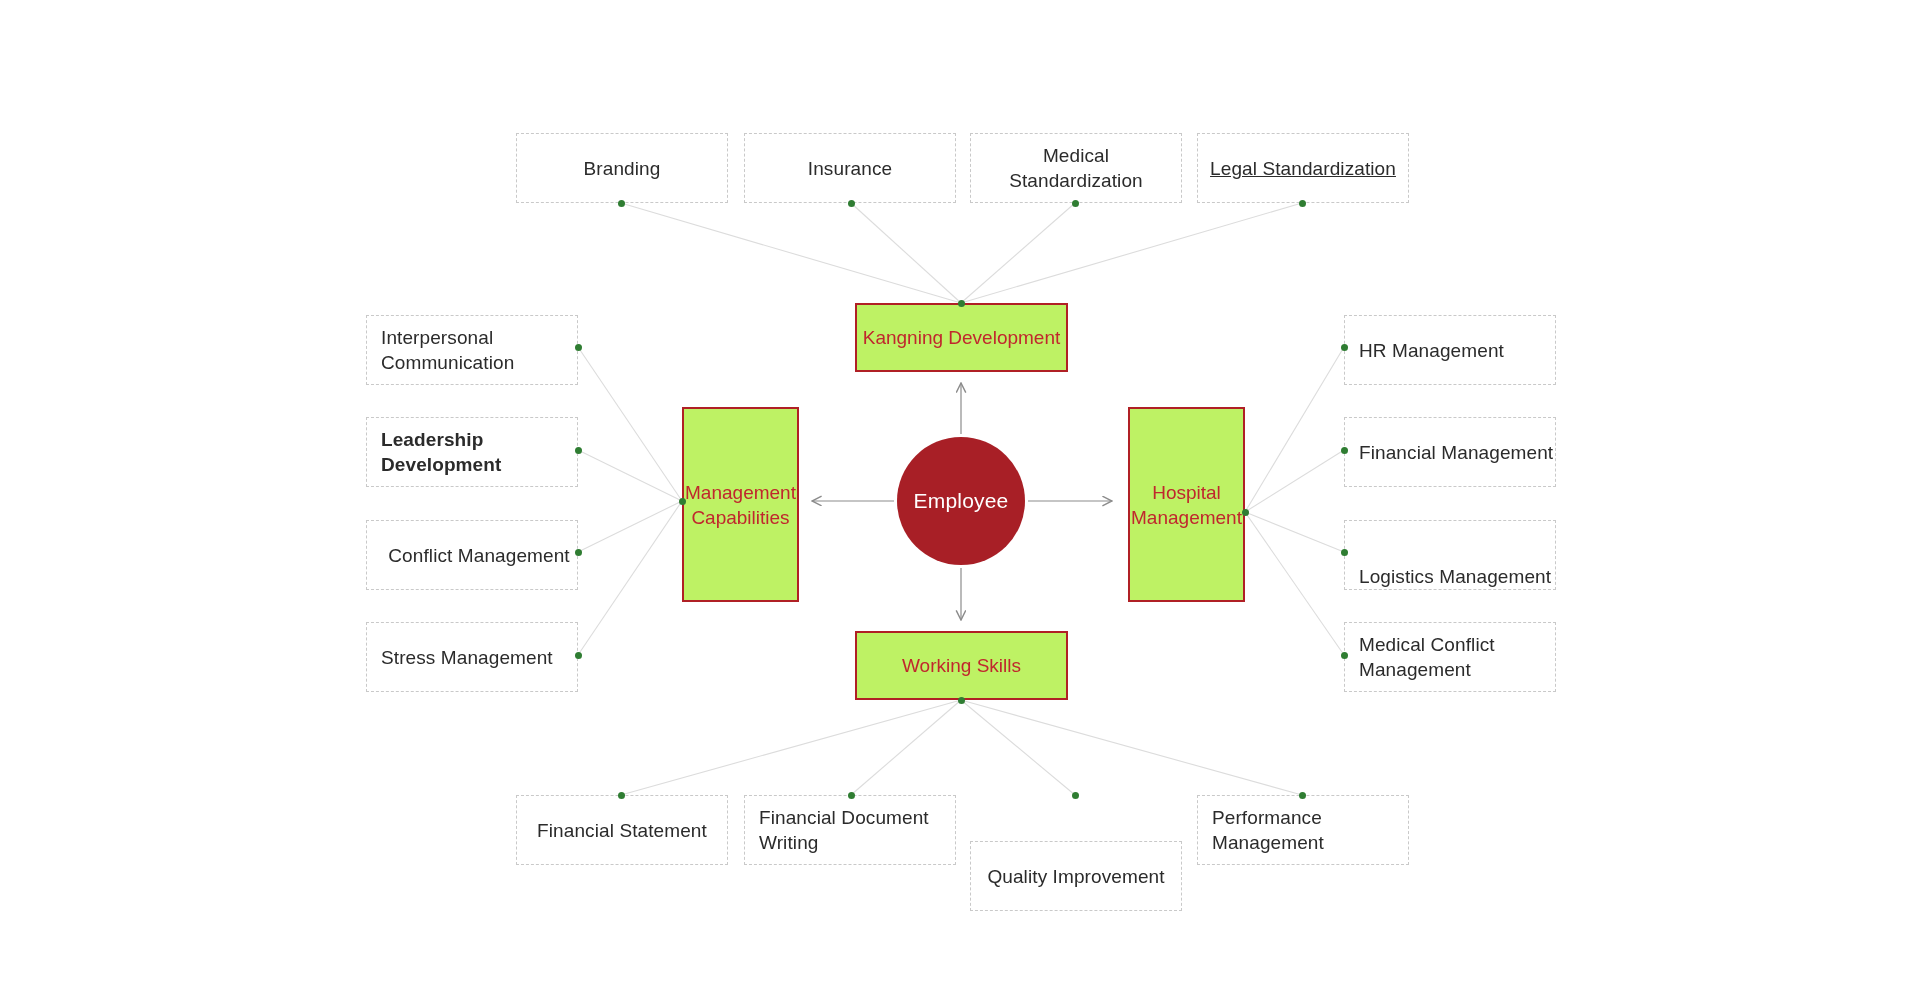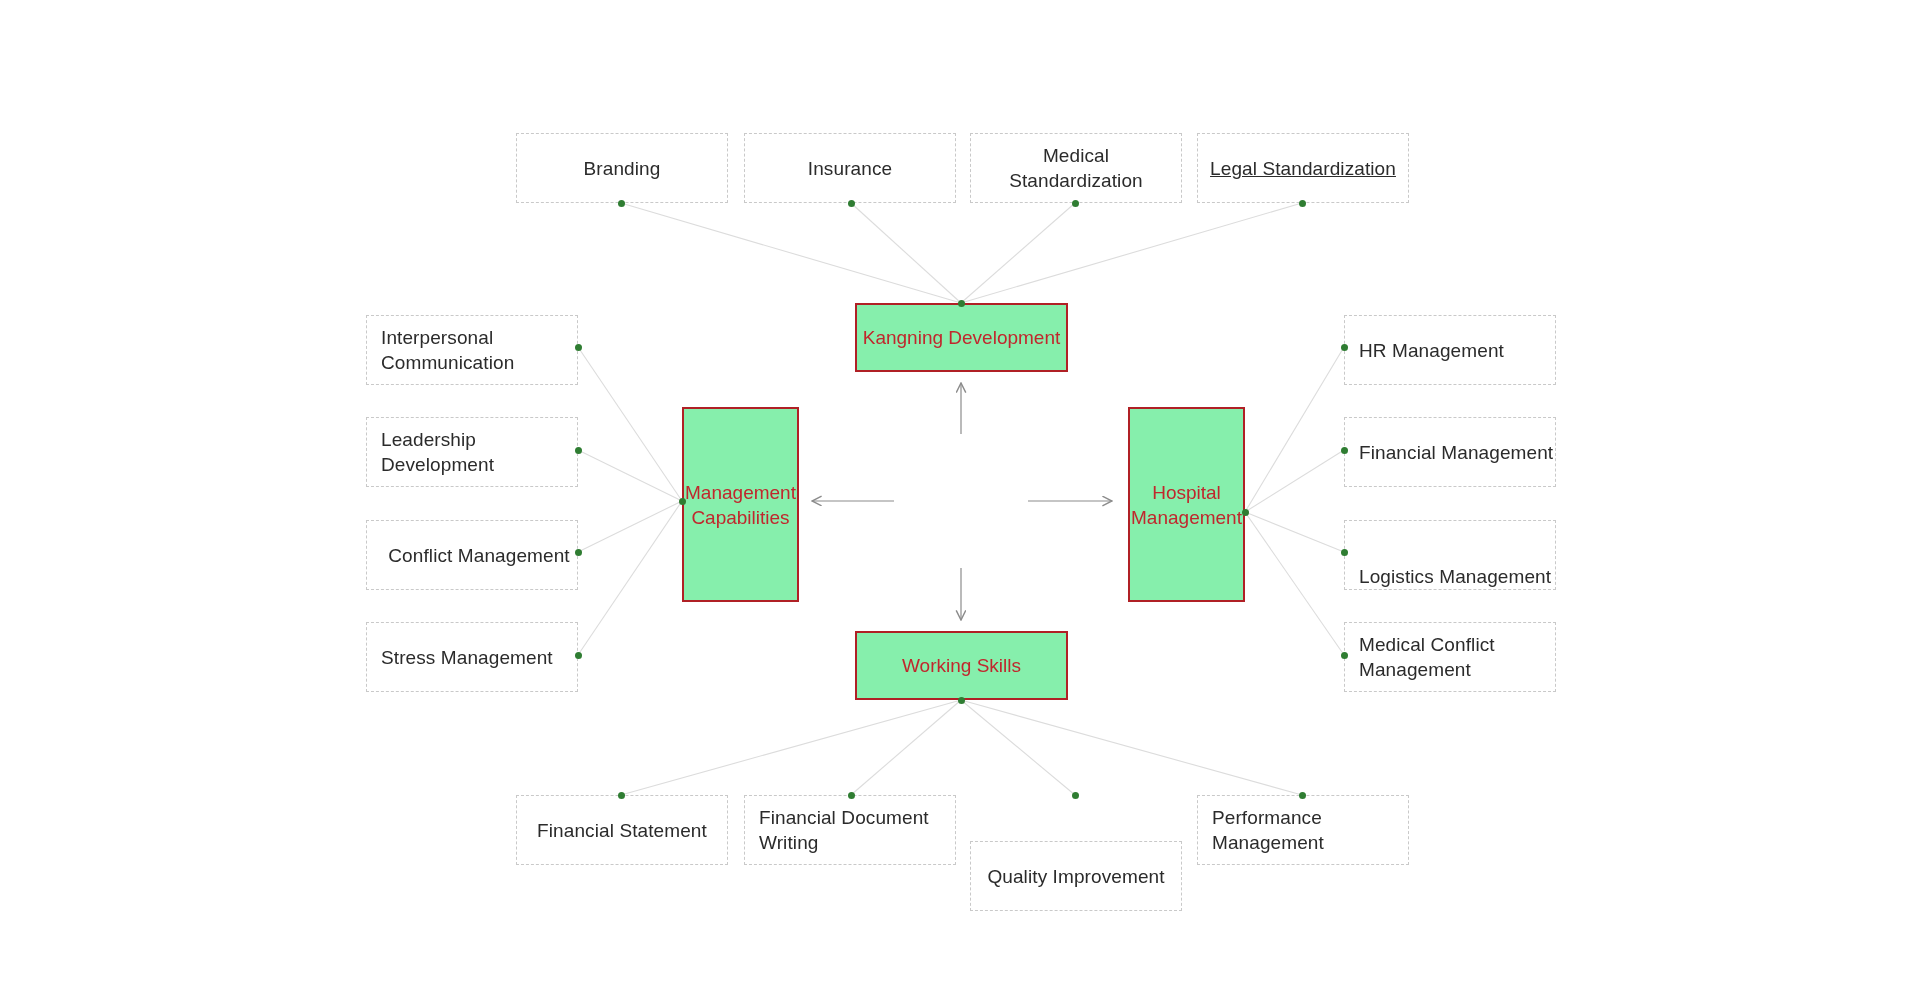--- a/index.html
+++ b/index.html
@@ -44,21 +44,21 @@
     white-space: pre-line;
   }
   .leaf.c-left   { justify-content: center; text-align: center; padding: 0 8px; }
   .leaf.a-left   { justify-content: flex-start; text-align: left; padding-left: 14px; }
 
   
   .hub {
     position: absolute;
     box-sizing: border-box;
     border: 2px solid #b02025;
-    background: #86efac;
+    background: #bef264;
     display: flex;
     align-items: center;
     justify-content: center;
     color: #c0272d;
     font-size: 19px;
     line-height: 25px;
     text-align: center;
     white-space: pre-line;
   }
   .hub .hub-text {
@@ -138,37 +138,40 @@
 Capabilities</span></div>
       <div class="hub" style="left: 1128px; top: 407px; width: 117px; height: 195px;"><span class="hub-text">Hospital
 Management</span></div>
       <div class="hub" style="left: 855px; top: 631px; width: 213px; height: 69px;"><span class="hub-text">Working Skills</span></div>
       <div class="leaf c-left" style="left: 516px; top: 133px; width: 212px; height: 70px;"><span>Branding</span></div>
       <div class="leaf c-left" style="left: 744px; top: 133px; width: 212px; height: 70px;"><span>Insurance</span></div>
       <div class="leaf c-left" style="left: 970px; top: 133px; width: 212px; height: 70px;"><span>Medical Standardization</span></div>
       <div class="leaf c-left" style="left: 1197px; top: 133px; width: 212px; height: 70px; text-decoration: underline;"><span>Legal Standardization</span></div>
       <div class="leaf a-left" style="left: 366px; top: 315px; width: 212px; height: 70px;"><span>Interpersonal
 Communication</span></div>
-      <div class="leaf a-left" style="left: 366px; top: 417px; width: 212px; height: 70px;"><span>Leadership
+      <div class="leaf a-left" style="left: 366px; top: 417px; width: 212px; height: 70px; font-weight: bold;"><span>Leadership
 Development</span></div>
       <div class="leaf a-left" style="left: 366px; top: 520px; width: 212px; height: 70px; justify-content: center;"><span>Conflict Management</span></div>
       <div class="leaf a-left" style="left: 366px; top: 622px; width: 212px; height: 70px;"><span>Stress Management</span></div>
       <div class="leaf a-left" style="left: 1344px; top: 315px; width: 212px; height: 70px;"><span>HR Management</span></div>
       <div class="leaf a-left" style="left: 1344px; top: 417px; width: 212px; height: 70px;"><span>Financial Management</span></div>
       <div class="leaf a-left" style="left: 1344px; top: 520px; width: 212px; height: 70px; align-items: flex-end;"><span>Logistics Management</span></div>
       <div class="leaf a-left" style="left: 1344px; top: 622px; width: 212px; height: 70px;"><span>Medical Conflict
 Management</span></div>
       <div class="leaf c-left" style="left: 516px; top: 795px; width: 212px; height: 70px;"><span>Financial Statement</span></div>
       <div class="leaf a-left" style="left: 744px; top: 795px; width: 212px; height: 70px;"><span>Financial Document
 Writing</span></div>
       <div class="leaf c-left" style="left: 970px; top: 841px; width: 212px; height: 70px; align-items: center;"><span>Quality Improvement</span></div>
       <div class="leaf a-left" style="left: 1197px; top: 795px; width: 212px; height: 70px;"><span>Performance
 Management</span></div>
     </div>
 
+  <div id="center-node">
+    <span>Employee</span>
+  </div>
 
   <div id="dots-layer">
       <div class="dot" style="left: 961px; top: 303px;"></div>
       <div class="dot" style="left: 682px; top: 501px;"></div>
       <div class="dot" style="left: 1245px; top: 512px;"></div>
       <div class="dot" style="left: 961px; top: 700px;"></div>
       <div class="dot" style="left: 621px; top: 203px;"></div>
       <div class="dot" style="left: 851px; top: 203px;"></div>
       <div class="dot" style="left: 1075px; top: 203px;"></div>
       <div class="dot" style="left: 1302px; top: 203px;"></div>

